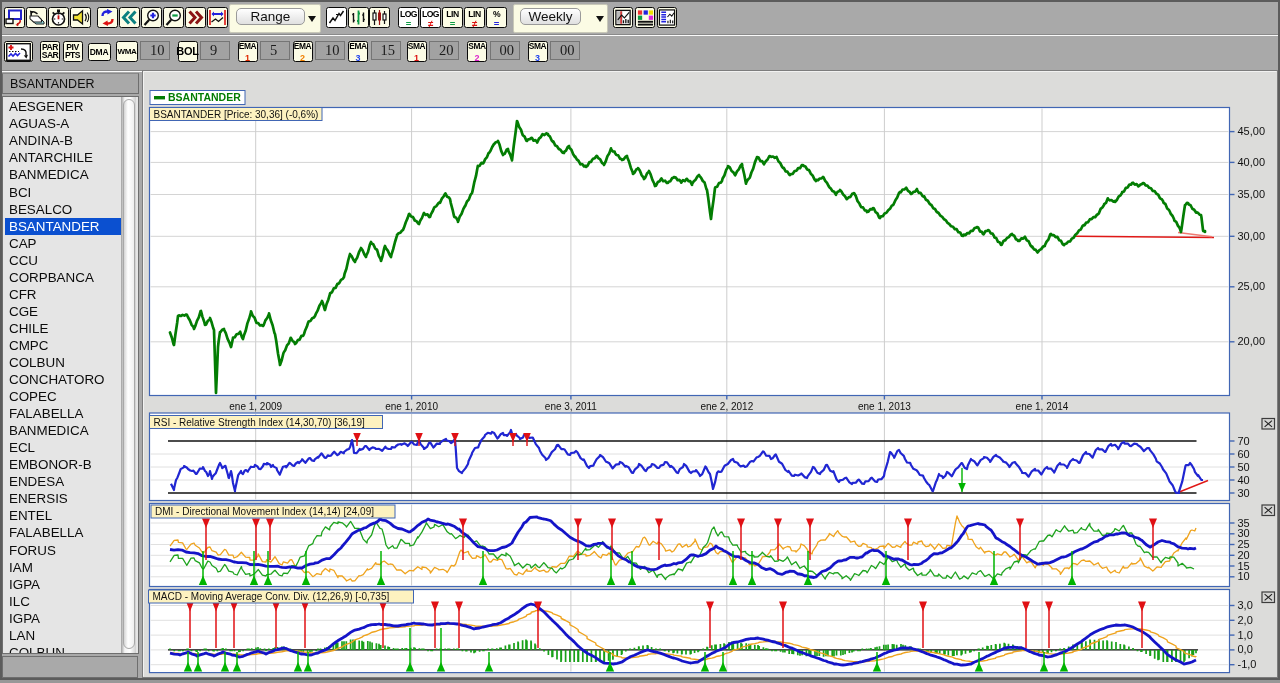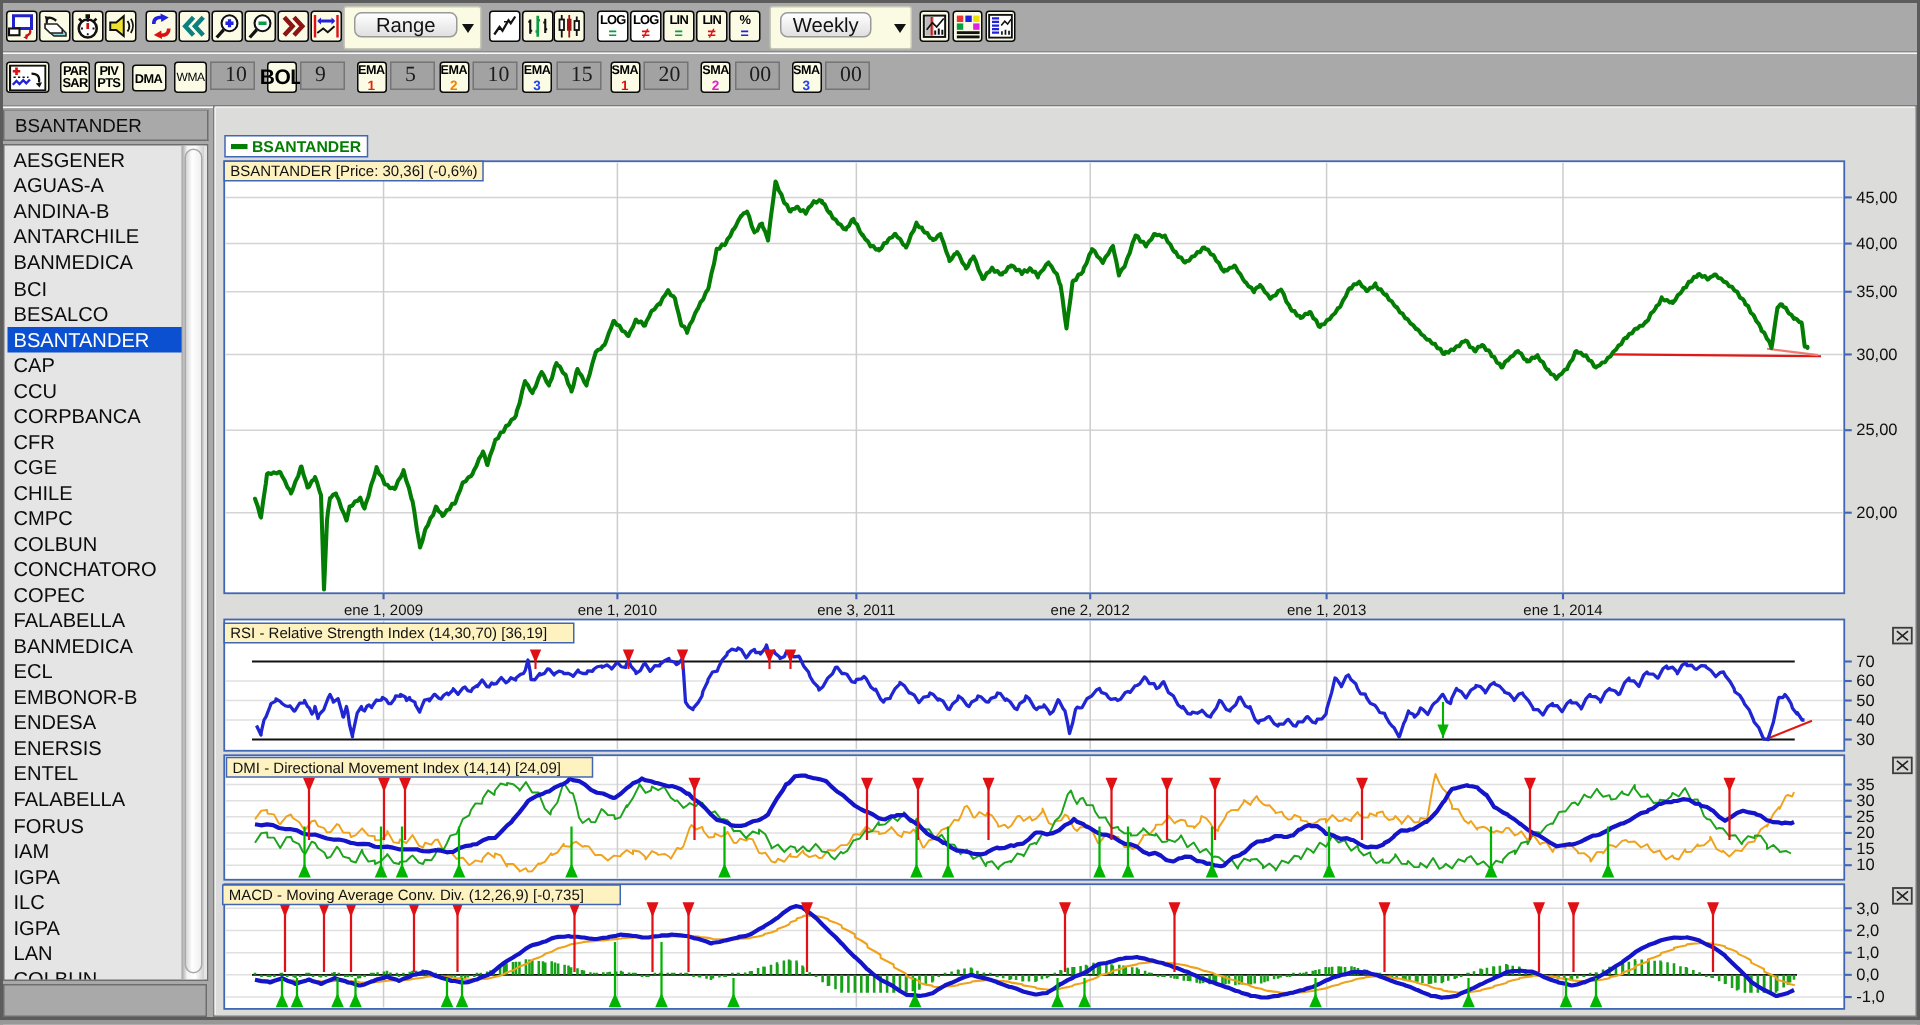--- a/index.html
+++ b/index.html
@@ -172,25 +172,25 @@
 <div class="btn" style="left:40px;top:40.5px;width:20px;height:21.5px">
     <div style="line-height:8.5px;text-align:center;font-size:8.6px;font-weight:bold;letter-spacing:-0.5px">PAR<br>SAR</div>
   </div>
 <div class="btn" style="left:62.5px;top:40.5px;width:20px;height:21.5px">
     <div style="line-height:8.5px;text-align:center;font-size:8.6px;font-weight:bold;letter-spacing:-0.5px">PIV<br>PTS</div>
   </div>
 <div class="btn" style="left:87.5px;top:42.5px;width:23px;height:18.5px">
     <span style="font-size:8.5px;font-weight:bold;letter-spacing:-0.3px">DMA</span>
   </div>
 <div class="btn" style="left:116px;top:40.5px;width:22px;height:21.5px">
-    <span style="font-size:8px;font-weight:normal;letter-spacing:-0.3px">WMA</span>
+    <span style="font-size:8px;font-weight:bold;letter-spacing:-0.3px">WMA</span>
   </div>
 <div class="vbox" style="left:140px;top:41px;width:30px;height:19px">10</div>
 <div class="btn" style="left:177.5px;top:40.5px;width:20px;height:21.5px">
-    <span style="font-size:14px;font-weight:bold;letter-spacing:-0.3px">BOL</span>
+    <span style="font-size:11px;font-weight:bold;letter-spacing:-0.3px">BOL</span>
   </div>
 <div class="vbox" style="left:200px;top:41px;width:30px;height:19px">9</div>
 <div class="btn" style="left:237.5px;top:40.5px;width:20px;height:21.5px">
     <div style="line-height:9px;text-align:center"><span style="font-size:8.4px;font-weight:bold;letter-spacing:-0.3px">EMA</span><br><span style="font-size:9px;font-weight:bold;color:#e02800">1</span></div>
   </div>
 <div class="vbox" style="left:260px;top:41px;width:30px;height:19px">5</div>
 <div class="btn" style="left:292.5px;top:40.5px;width:20px;height:21.5px">
     <div style="line-height:9px;text-align:center"><span style="font-size:8.4px;font-weight:bold;letter-spacing:-0.3px">EMA</span><br><span style="font-size:9px;font-weight:bold;color:#f08000">2</span></div>
   </div>
 <div class="vbox" style="left:315px;top:41px;width:30px;height:19px">10</div>

